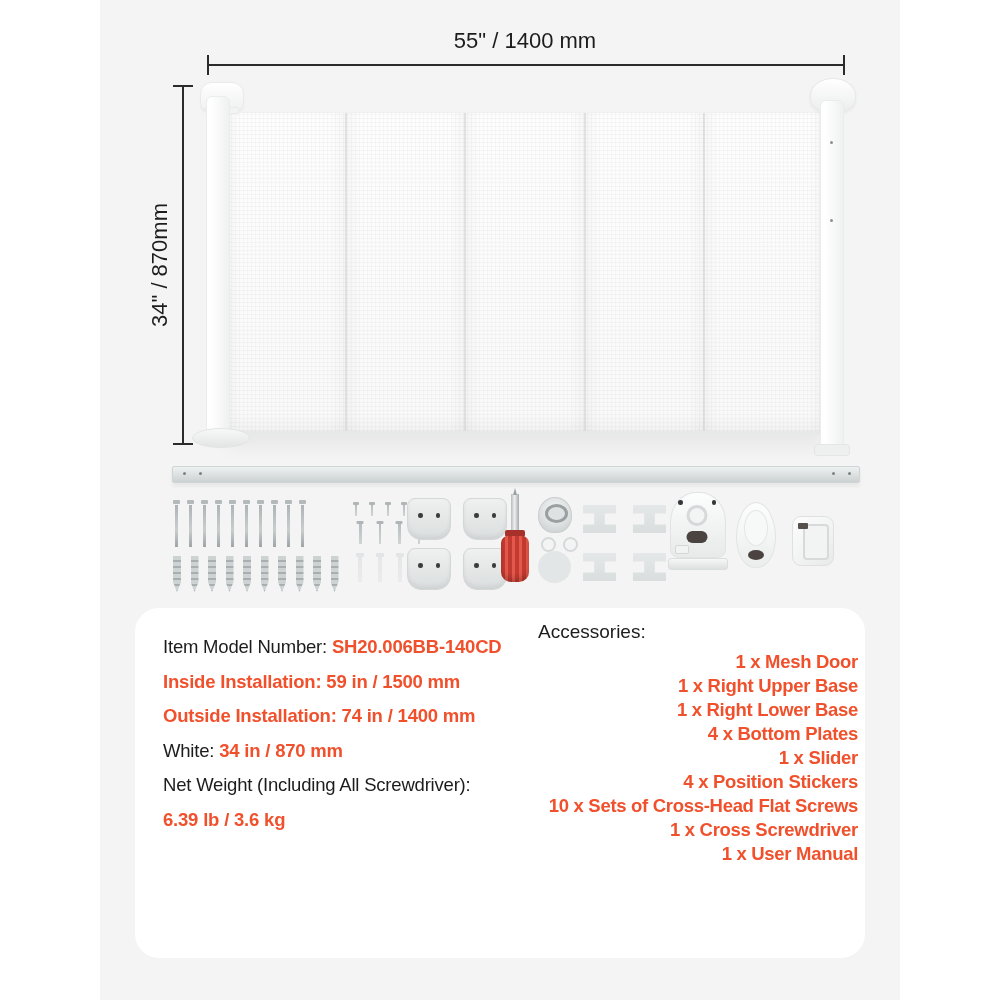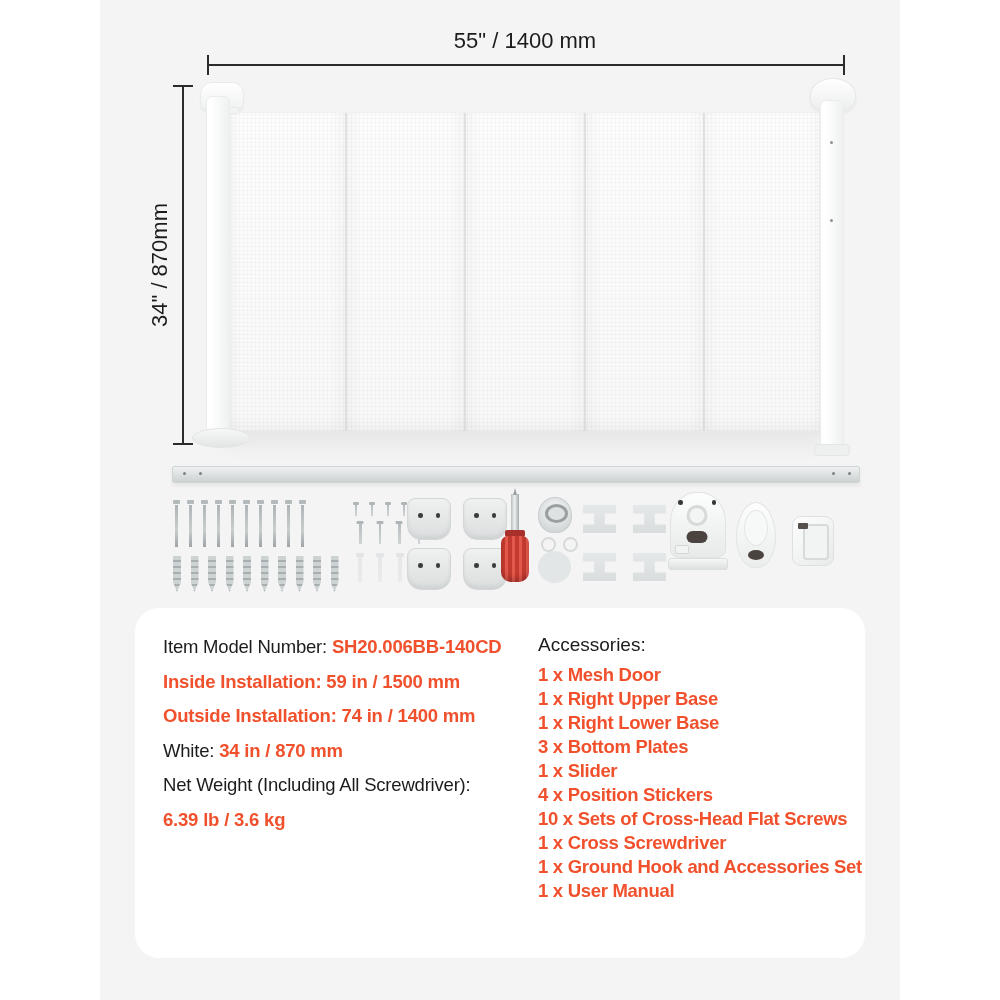--- a/index.html
+++ b/index.html
@@ -90,24 +90,24 @@
   .slider{position:absolute;left:692px;top:516px;width:40px;height:48px;border-radius:9px;
     background:linear-gradient(135deg,#fdfdfd,#e8eaea);border:1px solid #dfe1e1;}
   .slider::before{content:"";position:absolute;right:4px;top:7px;width:22px;height:32px;border-radius:4px;border:2px solid #d7dada;background:#f2f3f3;}
   .slider::after{content:"";position:absolute;left:5px;top:6px;width:10px;height:6px;background:#55504c;border-radius:1px;}
 
   
   .panel{position:absolute;left:35px;top:608px;width:730px;height:350px;background:#ffffff;border-radius:24px;}
   .col-left{position:absolute;left:28px;top:29px;width:360px;}
   .spec-row{font-size:18.5px;line-height:20px;letter-spacing:-.2px;color:var(--ink,#1C1C1C);margin-bottom:14.5px;white-space:nowrap;}
   .spec-row .val{color:var(--accent,#F0512C);font-weight:700;}
-  .col-right{position:absolute;left:403px;top:26px;width:320px;}
+  .col-right{position:absolute;left:403px;top:13px;width:320px;}
   .acc-title{font-size:19px;line-height:22px;color:var(--ink,#1C1C1C);margin-bottom:7px;}
   .acc-list{list-style:none;margin:0;padding:0;}
-  .acc-list li{font-size:18.5px;line-height:24px;letter-spacing:-.3px;font-weight:700;color:var(--accent,#F0512C);white-space:nowrap;}
+  .acc-list li{font-size:18.5px;line-height:24px;letter-spacing:-.3px;font-weight:700;color:var(--accent,#F0512C);white-space:nowrap;text-align:right;}
 </style>
 </head>
 <body>
 
 <div class="stage">
   <div class="canvas">
 
     <div class="dim-top-label">55" / 1400 mm</div>
     <div class="dim-top-line">
       <i class="tick l"></i>
@@ -245,25 +245,24 @@
         <div class="spec-row"><span class="lbl">White: </span><span class="val">34 in / 870 mm</span></div>
         <div class="spec-row"><span class="lbl">Net Weight (Including All Screwdriver):</span><span class="val"></span></div>
         <div class="spec-row"><span class="lbl"></span><span class="val">6.39 lb / 3.6 kg</span></div>
       </div>
       <div class="col-right">
         <div class="acc-title">Accessories:</div>
         <ul class="acc-list">
           <li>1 x Mesh Door</li>
           <li>1 x Right Upper Base</li>
           <li>1 x Right Lower Base</li>
-          <li>3 x Bottom Plates</li>
+          <li>4 x Bottom Plates</li>
           <li>1 x Slider</li>
           <li>4 x Position Stickers</li>
           <li>10 x Sets of Cross-Head Flat Screws</li>
           <li>1 x Cross Screwdriver</li>
-          <li>1 x Ground Hook and Accessories Set</li>
           <li>1 x User Manual</li>
         </ul>
       </div>
     </div>
 
   </div>
 </div>
 
 </body></html>

